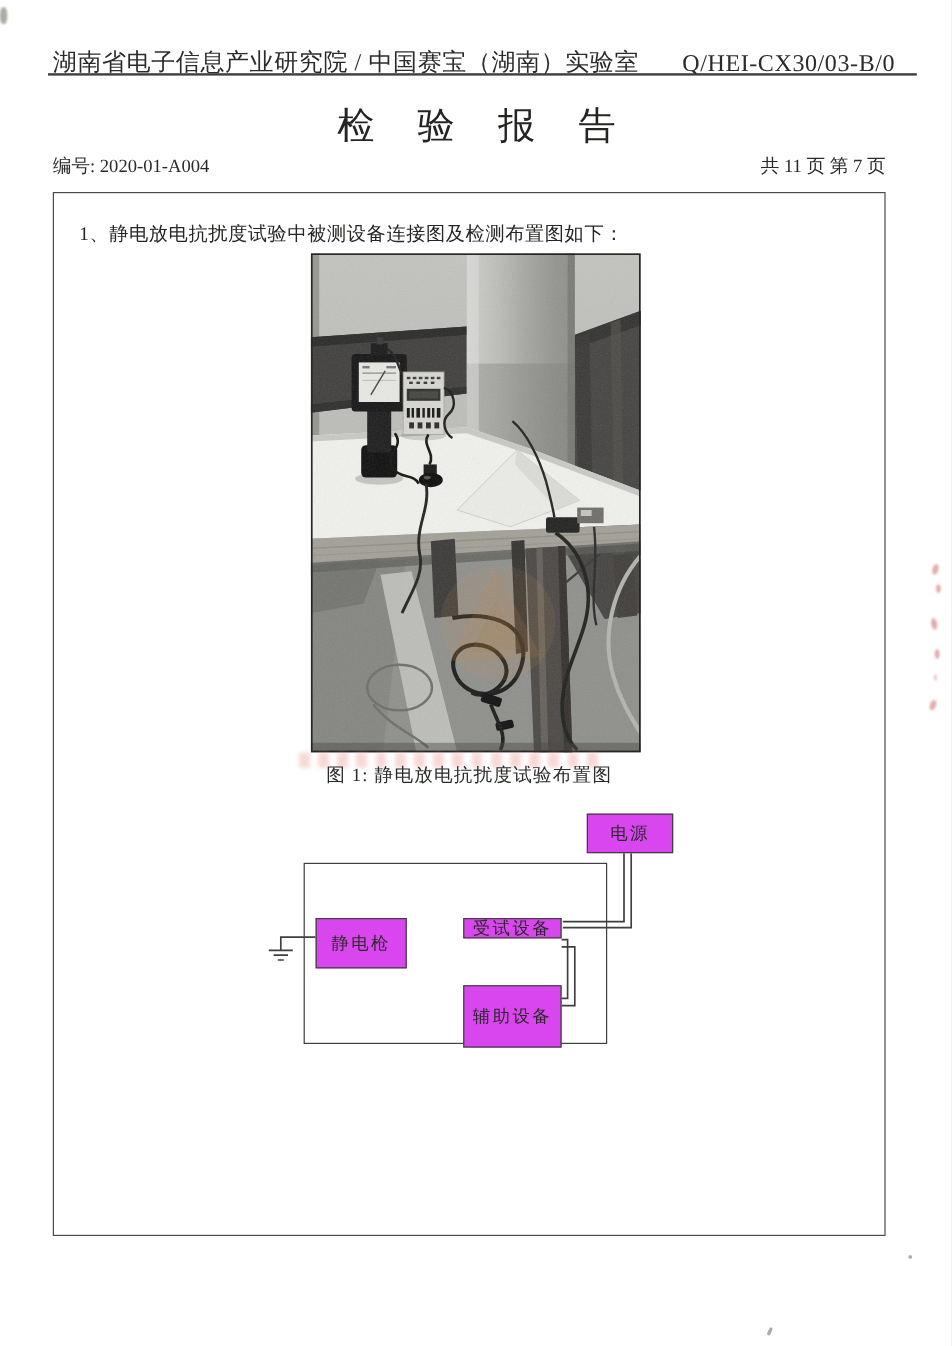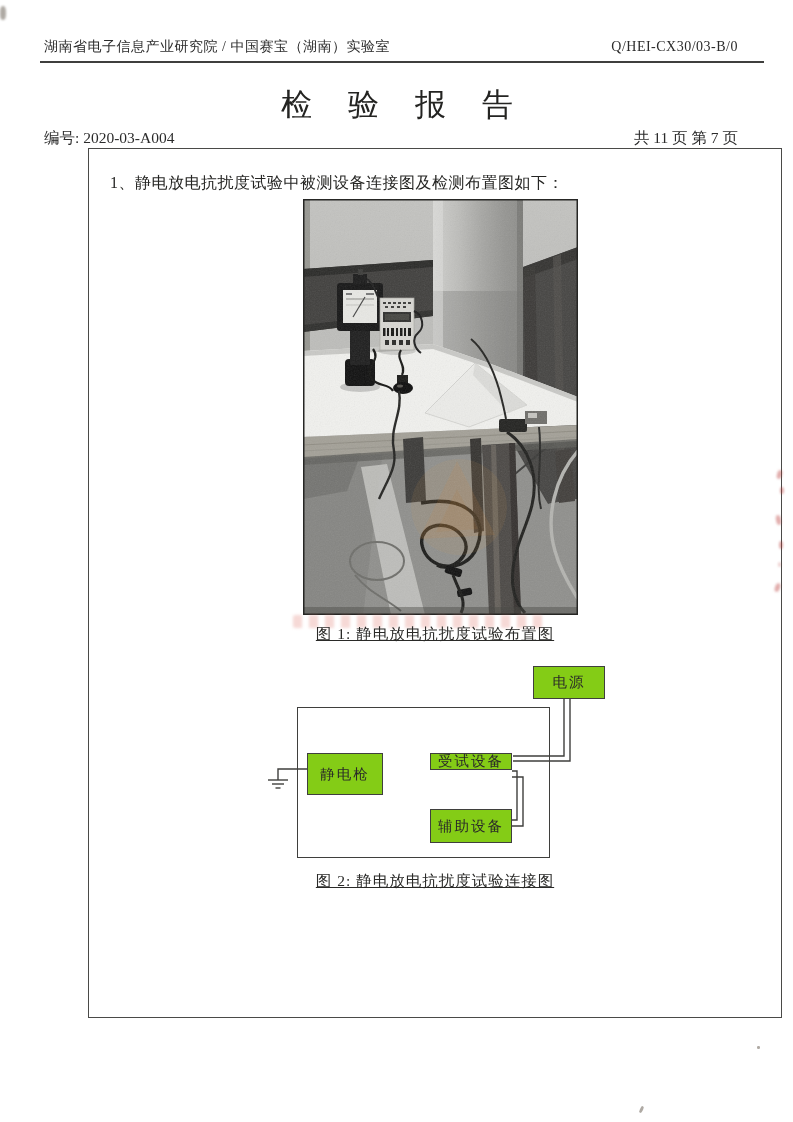--- a/index.html
+++ b/index.html
@@ -3,87 +3,87 @@
 <meta charset="utf-8">
 <style>
   html,body{margin:0;padding:0;background:#e8e8e8;}
   .page{
     position:relative;width:793px;height:1122px;background:#ffffff;
     font-family:"Liberation Serif","DejaVu Serif",serif;color:#2b2b2b;
     overflow:hidden;margin:0 auto;
   }
   .header-row{
     position:absolute;left:44px;top:38px;width:694px;
-    display:flex;justify-content:space-between;align-items:center;
-    font-size:14px;letter-spacing:.5px;white-space:nowrap;gap:36px;
+    display:flex;justify-content:space-between;align-items:flex-end;
+    font-size:20px;letter-spacing:.5px;white-space:nowrap;gap:36px;
   }
   .header-rule{
     position:absolute;left:40px;top:61px;width:724px;height:0;
     border-top:2px solid #3f3f3d;
   }
   .title{
     position:absolute;left:281px;top:84px;
     font-size:31px;font-weight:normal;letter-spacing:36px;white-space:nowrap;
     color:#242422;
   }
   .meta-row{
     position:absolute;left:44px;top:128px;width:694px;
     display:flex;justify-content:space-between;align-items:baseline;
     font-size:15.5px;white-space:nowrap;
   }
   .content-box{
-    position:absolute;left:44px;top:148px;width:694px;height:870px;
-    border:1.6px solid #4a4a48;box-sizing:border-box;margin-left:44px;
+    position:absolute;left:44px;top:160px;width:694px;height:870px;
+    border:1.6px solid #4a4a48;box-sizing:border-box;
   }
   .intro{
     position:absolute;left:21px;top:24px;font-size:16px;letter-spacing:.5px;
     color:#262624;white-space:nowrap;
   }
   .photo{position:absolute;left:214px;top:50px;width:275px;height:416px;}
   .pink-watermark{
     position:absolute;left:204px;top:466px;width:256px;height:13px;
     background:repeating-linear-gradient(90deg,rgba(225,128,118,.30) 0 9px,rgba(225,128,118,0) 9px 16px);
     filter:blur(1.6px);border-radius:2px;pointer-events:none;
   }
   .caption{
     position:absolute;left:0;width:100%;text-align:center;
-    font-size:15.5px;letter-spacing:1px;color:#2a2a28;white-space:nowrap;text-decoration:underline;
+    font-size:15.5px;letter-spacing:1px;color:#2a2a28;white-space:nowrap;
   }
   .caption-1{top:475px;}
   .caption-2{top:722px;}
   .figure2{position:absolute;left:176px;top:512px;width:350px;height:235px;}
   .figure2 svg{position:absolute;left:0;top:0;}
   .dbox{
-    position:absolute;box-sizing:border-box;border:1.4px solid #3f3f3d;background:#84cc16;
+    position:absolute;box-sizing:border-box;border:1.4px solid #3f3f3d;background:#d946ef;
     display:flex;align-items:center;justify-content:center;
     font-size:14.5px;letter-spacing:2px;color:#2a2a28;white-space:nowrap;
   }
   .dbox-power{left:268px;top:5px;width:72px;height:33px;}
   .dbox-outer{left:32px;top:46px;width:253px;height:151px;border:1.4px solid #3f3f3d;background:transparent;}
   .dbox-gun{left:42px;top:92px;width:76px;height:42px;}
   .dbox-eut{left:165px;top:92px;width:82px;height:17px;}
-  .dbox-aux{left:165px;top:148px;width:82px;height:34px;}
+  .dbox-aux{left:165px;top:148px;width:82px;height:52px;}
   .bleed{position:absolute;background:rgba(186,60,58,.42);filter:blur(1px);border-radius:50%;}
   .speck{position:absolute;background:rgba(110,100,90,.55);border-radius:40%;}
 </style>
 </head>
 <body>
 
 <div class="page">
 
   <div class="header-row">
     <span>湖南省电子信息产业研究院 / 中国赛宝（湖南）实验室</span>
     <span>Q/HEI-CX30/03-B/0</span>
   </div>
   <div class="header-rule"></div>
 
   <div class="title">检验报告</div>
 
   <div class="meta-row">
-    <span>编号: 2020-03-A004</span>
+    <span>编号: 2020-01-A004</span>
     <span>共 11 页  第 7 页</span>
   </div>
 
   <div class="content-box">
 
     <div class="intro">1、静电放电抗扰度试验中被测设备连接图及检测布置图如下：</div>
 
     <svg class="photo" viewBox="0 0 275 416">
       <defs>
         <linearGradient id="wallg" x1="0" y1="0" x2="0" y2="1">
@@ -251,21 +251,20 @@
           <path d="M10.5,127 H15.5"></path>
         </g>
       </svg>
       <div class="dbox dbox-outer"></div>
       <div class="dbox dbox-power">电源</div>
       <div class="dbox dbox-gun">静电枪</div>
       <div class="dbox dbox-eut">受试设备</div>
       <div class="dbox dbox-aux">辅助设备</div>
     </div>
 
-    <div class="caption caption-2">图 2: 静电放电抗扰度试验连接图</div>
   </div>
 
   <div class="bleed" style="left:777px;top:470px;width:5px;height:9px;transform:rotate(15deg);"></div>
   <div class="bleed" style="left:780px;top:487px;width:4px;height:7px;"></div>
   <div class="bleed" style="left:776px;top:515px;width:5px;height:10px;transform:rotate(-10deg);"></div>
   <div class="bleed" style="left:779px;top:541px;width:4px;height:8px;"></div>
   <div class="bleed" style="left:778px;top:562px;width:3px;height:5px;opacity:.6;"></div>
   <div class="bleed" style="left:775px;top:583px;width:5px;height:9px;transform:rotate(20deg);"></div>
   <div class="speck" style="left:0;top:6px;width:6px;height:14px;filter:blur(1px);"></div>
   <div class="speck" style="left:640px;top:1106px;width:3px;height:7px;transform:rotate(25deg);"></div>

